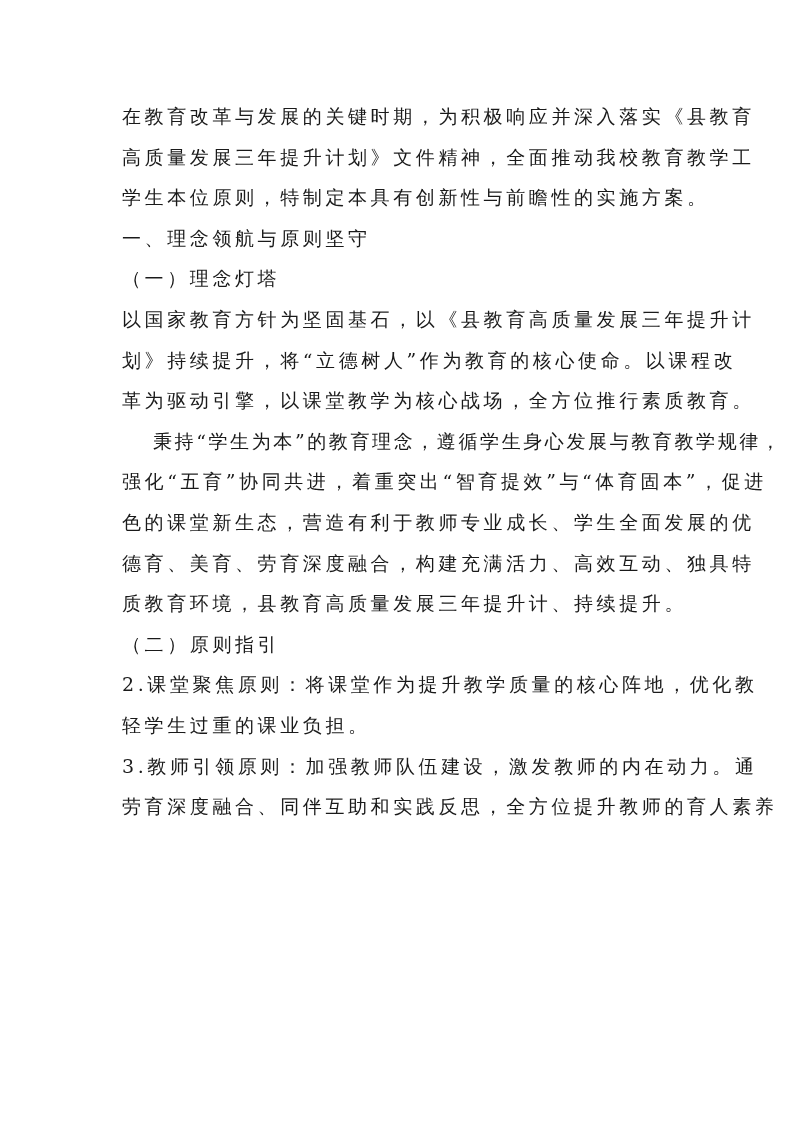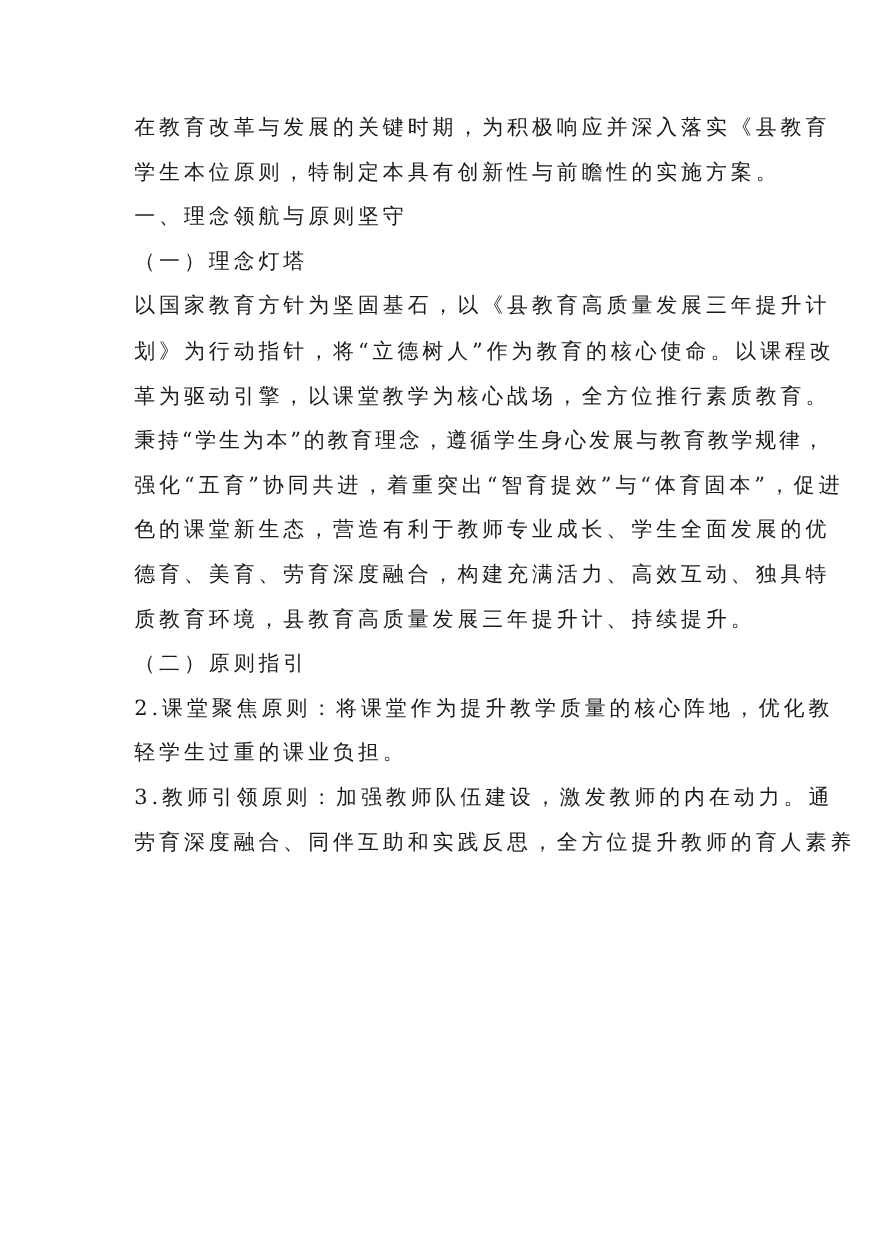--- a/index.html
+++ b/index.html
@@ -44,32 +44,33 @@
     }
   </style>
 </head>
 <body>
 
 <div class="page">
   <div class="content">
 
     <div>
       <div class="line">在教育改革与发展的关键时期，为积极响应并深入落实《县教育</div>
+      <div class="line">高质量发展三年提升计划》文件精神，全面推动我校教育教学工</div>
       <div class="line">学生本位原则，特制定本具有创新性与前瞻性的实施方案。</div>
     </div>
 
     <div class="line heading">一、理念领航与原则坚守</div>
 
     <div class="line heading sub">（一）理念灯塔</div>
 
     <div>
       <div class="line">以国家教育方针为坚固基石，以《县教育高质量发展三年提升计</div>
-      <div class="line">划》为行动指针，将“立德树人”作为教育的核心使命。以课程改</div>
+      <div class="line">划》持续提升，将“立德树人”作为教育的核心使命。以课程改</div>
       <div class="line">革为驱动引擎，以课堂教学为核心战场，全方位推行素质教育。</div>
-      <div class="line" style="letter-spacing:2.6px;">秉持“学生为本”的教育理念，遵循学生身心发展与教育教学规律，</div>
+      <div class="line" style="letter-spacing:2.6px;margin-left:31px;">秉持“学生为本”的教育理念，遵循学生身心发展与教育教学规律，</div>
       <div class="line">强化“五育”协同共进，着重突出“智育提效”与“体育固本”，促进</div>
       <div class="line">色的课堂新生态，营造有利于教师专业成长、学生全面发展的优</div>
       <div class="line">德育、美育、劳育深度融合，构建充满活力、高效互动、独具特</div>
       <div class="line">质教育环境，县教育高质量发展三年提升计、持续提升。</div>
     </div>
 
     <div class="line heading sub">（二）原则指引</div>
 
 
     <div>

